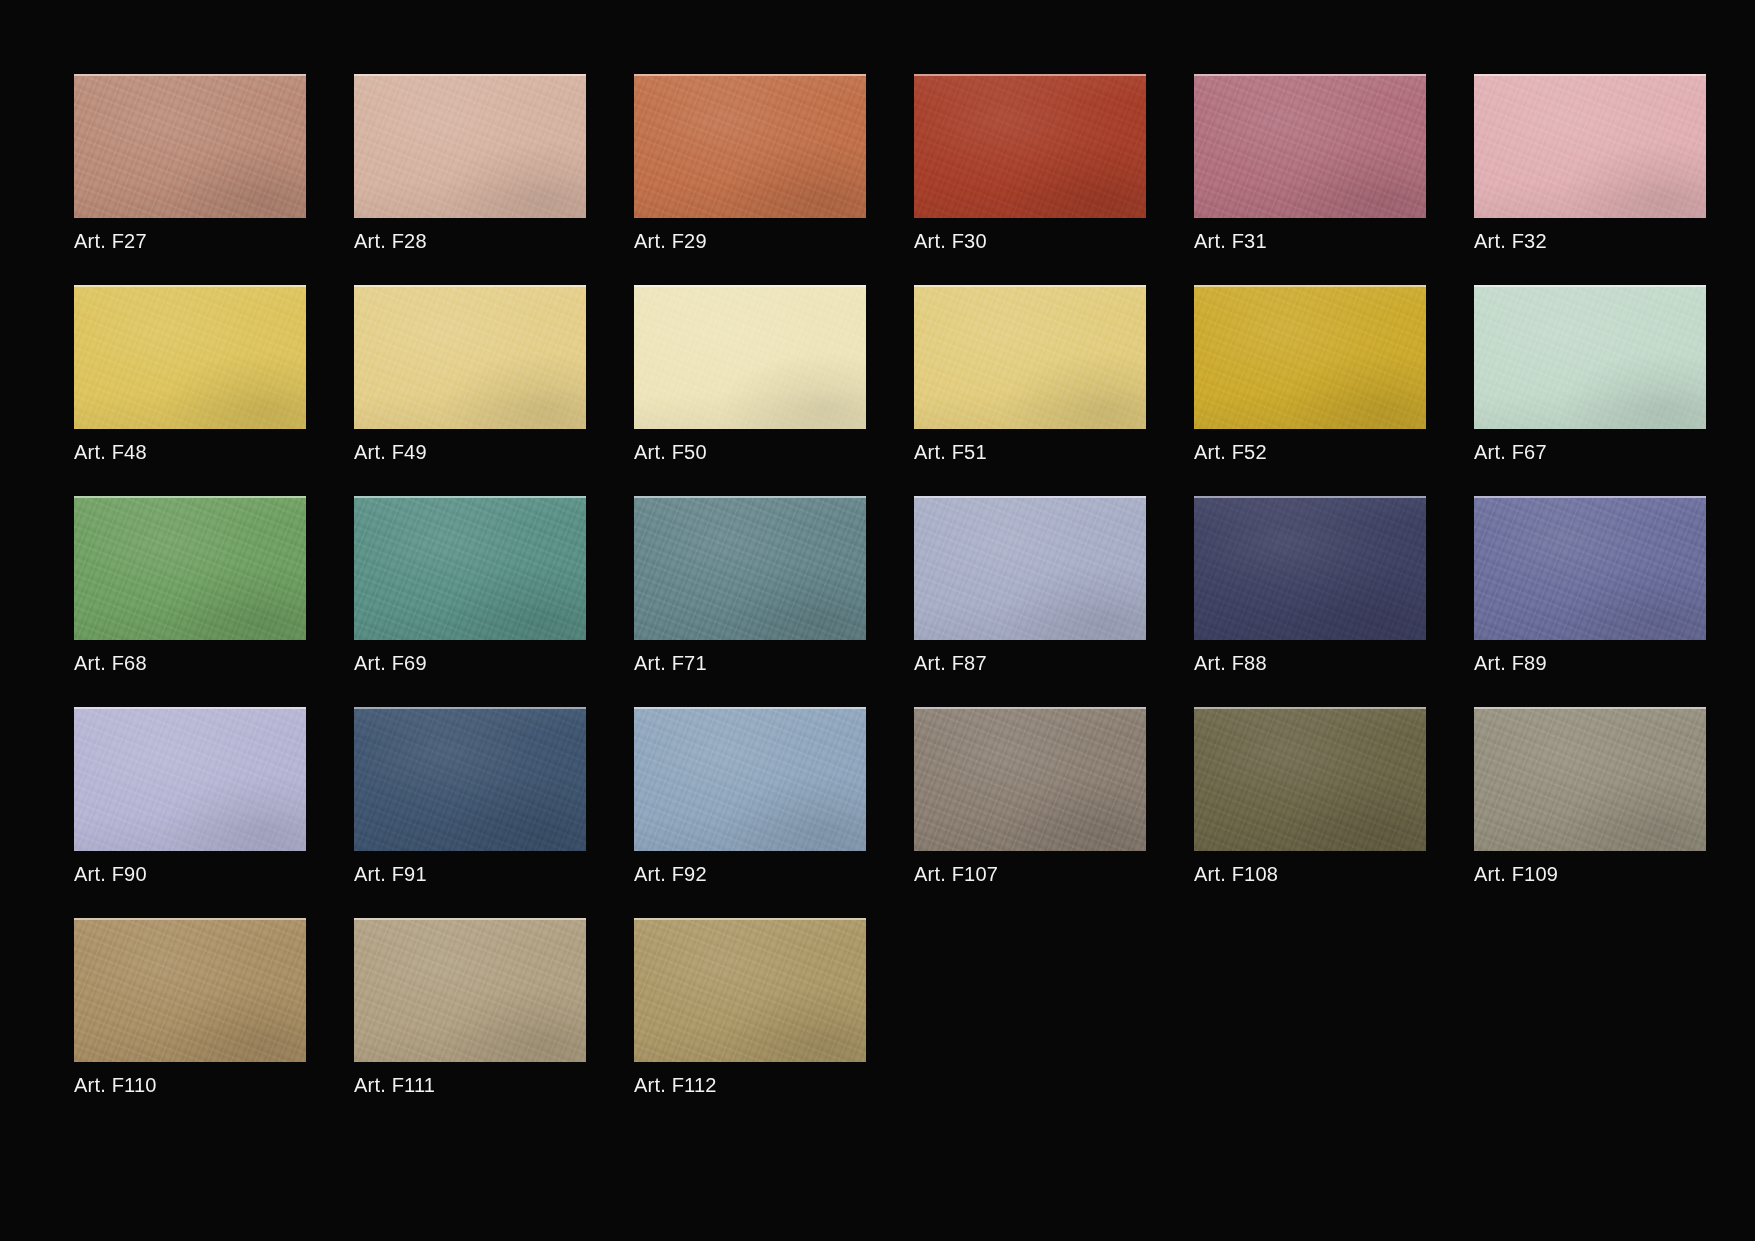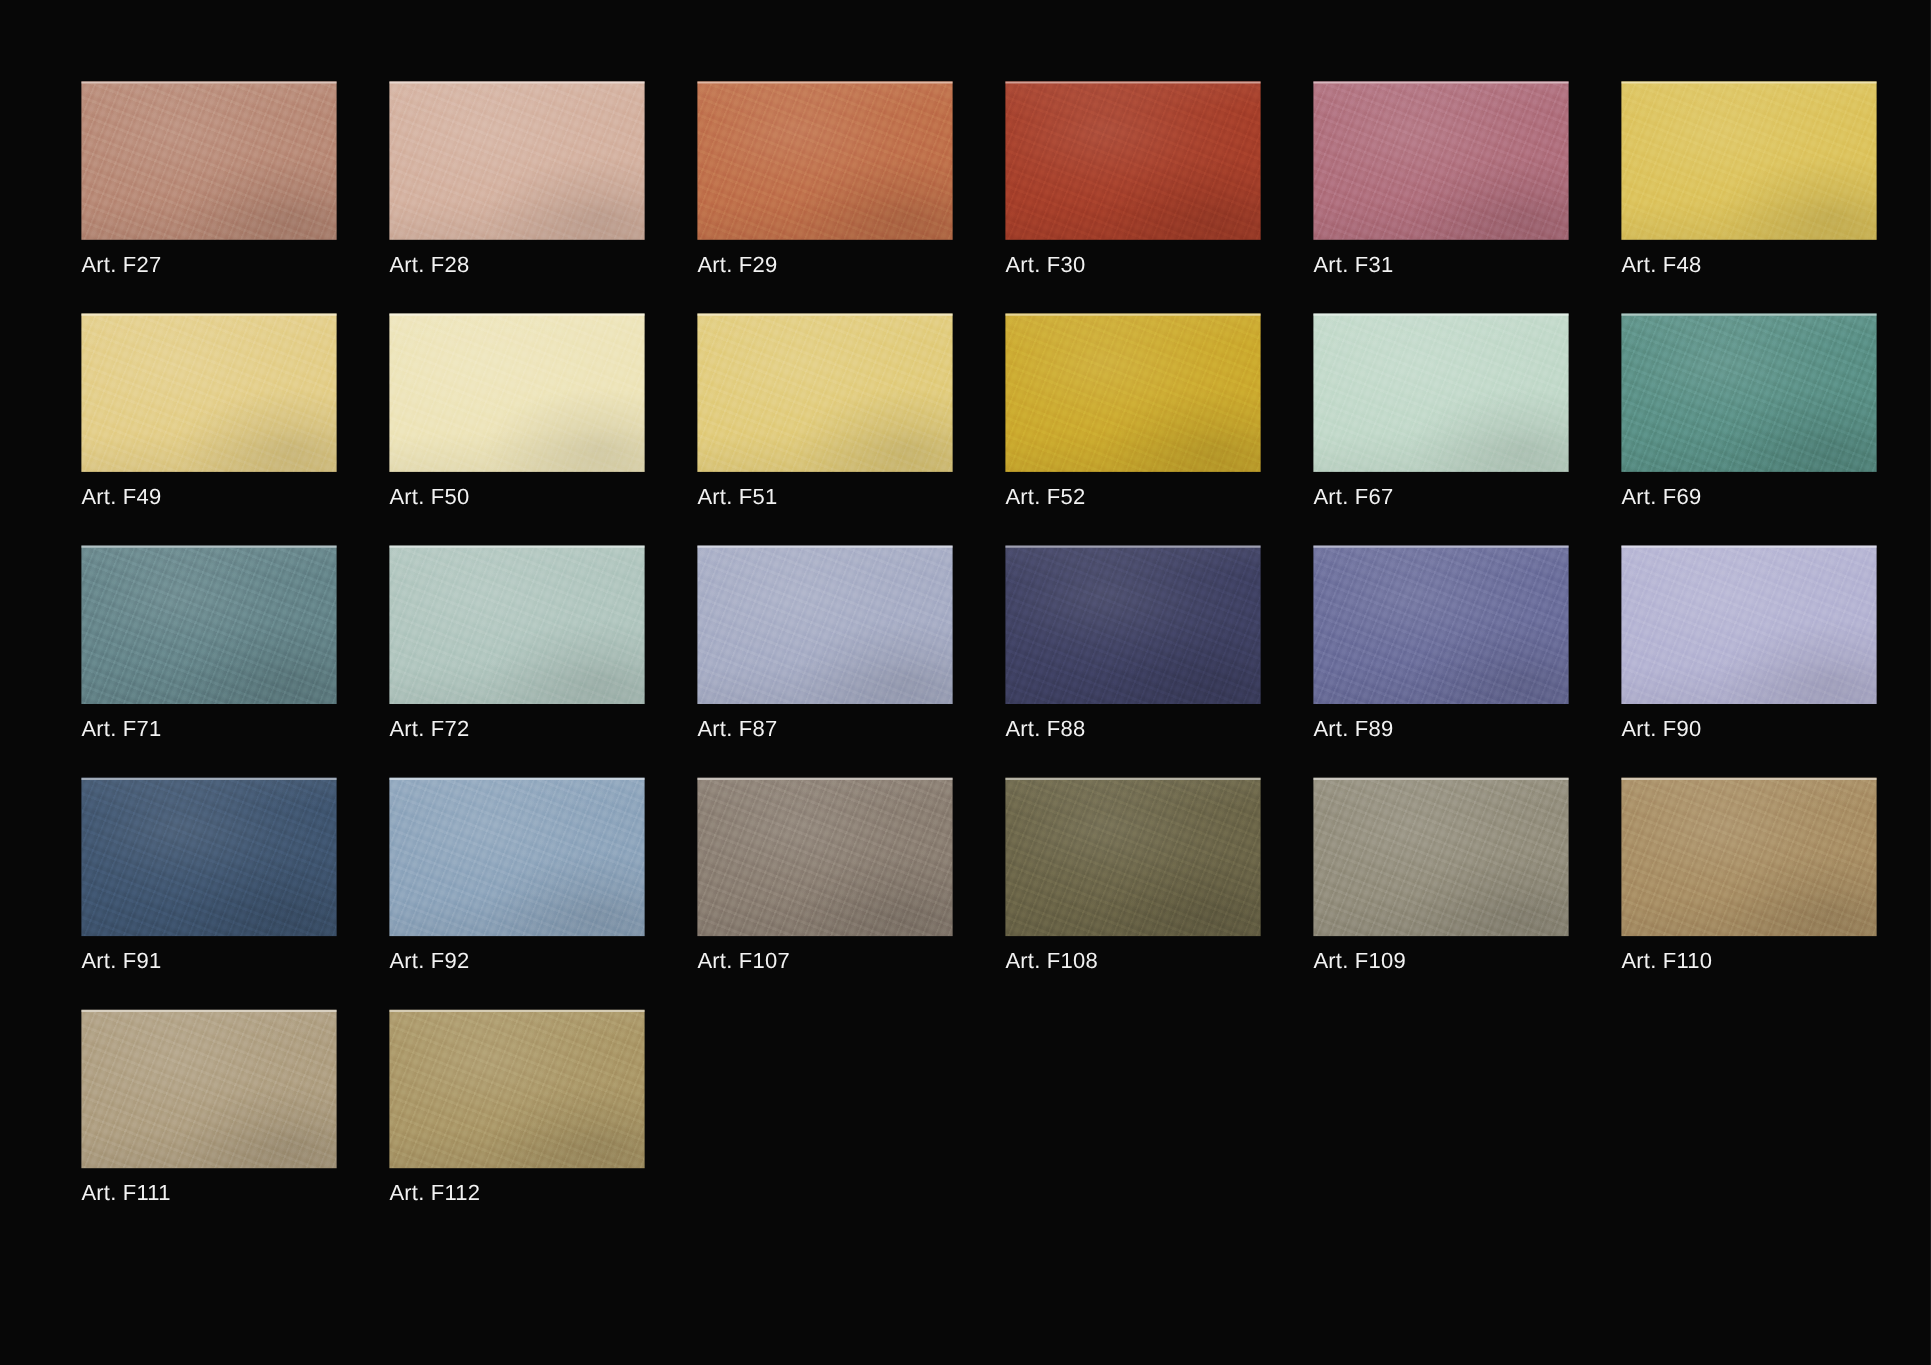--- a/index.html
+++ b/index.html
@@ -125,20 +125,24 @@
       </div>
       <div class="swatch-cell">
         <div class="swatch-chip" style="background-color: rgb(166, 63, 42);"></div>
         <span class="swatch-label">Art. F30</span>
       </div>
       <div class="swatch-cell">
         <div class="swatch-chip" style="background-color: rgb(176, 112, 126);"></div>
         <span class="swatch-label">Art. F31</span>
       </div>
       <div class="swatch-cell">
+        <div class="swatch-chip" style="background-color: rgb(224, 176, 180);"></div>
+        <span class="swatch-label">Art. F32</span>
+      </div>
+      <div class="swatch-cell">
         <div class="swatch-chip" style="background-color: rgb(221, 196, 94);"></div>
         <span class="swatch-label">Art. F48</span>
       </div>
       <div class="swatch-cell">
         <div class="swatch-chip" style="background-color: rgb(228, 207, 139);"></div>
         <span class="swatch-label">Art. F49</span>
       </div>
       <div class="swatch-cell">
         <div class="swatch-chip" style="background-color: rgb(238, 229, 187);"></div>
         <span class="swatch-label">Art. F50</span>
@@ -149,32 +153,32 @@
       </div>
       <div class="swatch-cell">
         <div class="swatch-chip" style="background-color: rgb(204, 170, 46);"></div>
         <span class="swatch-label">Art. F52</span>
       </div>
       <div class="swatch-cell">
         <div class="swatch-chip" style="background-color: rgb(195, 218, 203);"></div>
         <span class="swatch-label">Art. F67</span>
       </div>
       <div class="swatch-cell">
+        <div class="swatch-chip" style="background-color: rgb(111, 159, 98);"></div>
+        <span class="swatch-label">Art. F68</span>
+      </div>
+      <div class="swatch-cell">
         <div class="swatch-chip" style="background-color: rgb(90, 144, 134);"></div>
         <span class="swatch-label">Art. F69</span>
       </div>
       <div class="swatch-cell">
         <div class="swatch-chip" style="background-color: rgb(101, 133, 138);"></div>
         <span class="swatch-label">Art. F71</span>
       </div>
       <div class="swatch-cell">
-        <div class="swatch-chip" style="background-color: rgb(178, 199, 192);"></div>
-        <span class="swatch-label">Art. F72</span>
-      </div>
-      <div class="swatch-cell">
         <div class="swatch-chip" style="background-color: rgb(168, 174, 198);"></div>
         <span class="swatch-label">Art. F87</span>
       </div>
       <div class="swatch-cell">
         <div class="swatch-chip" style="background-color: rgb(63, 65, 99);"></div>
         <span class="swatch-label">Art. F88</span>
       </div>
       <div class="swatch-cell">
         <div class="swatch-chip" style="background-color: rgb(108, 111, 156);"></div>
         <span class="swatch-label">Art. F89</span>

